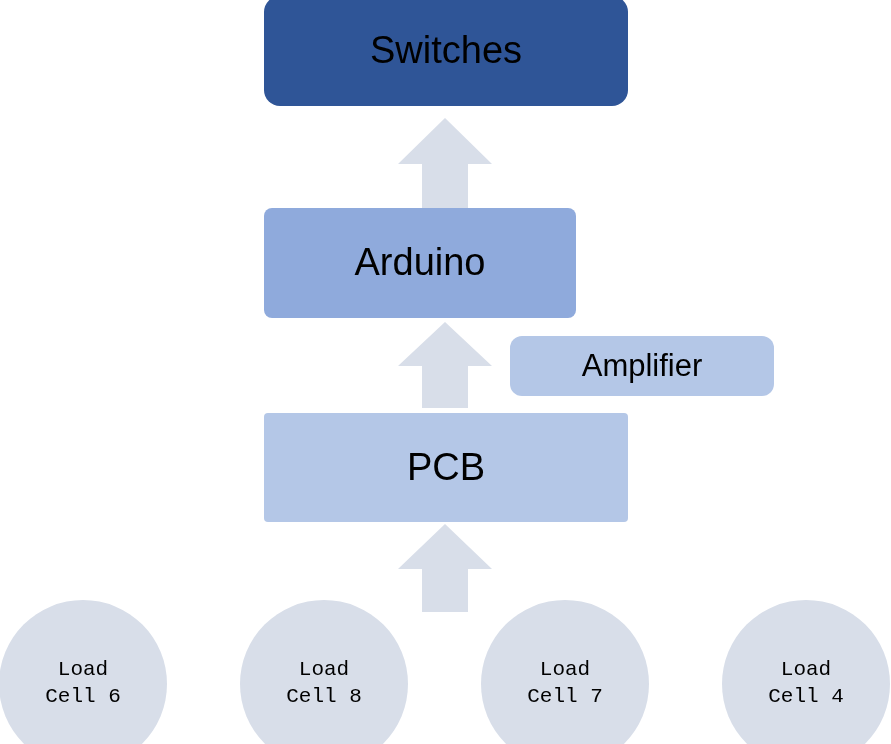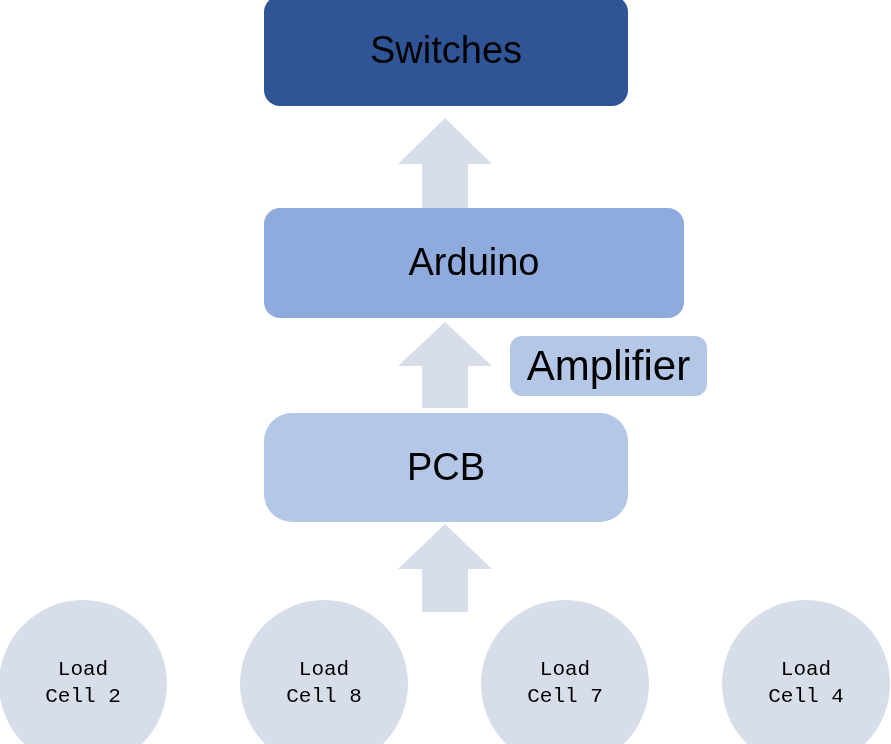--- a/index.html
+++ b/index.html
@@ -38,45 +38,45 @@
     width: 364px;
     height: 110px;
     background: #2F5597;
     border-radius: 16px;
     font-size: 38px;
   }
 
   #box-arduino {
     left: 264px;
     top: 208px;
-    width: 420px;
+    width: 312px;
     height: 110px;
     background: #8FAADC;
-    border-radius: 16px;
+    border-radius: 8px;
     font-size: 38px;
   }
 
   #box-pcb {
     left: 264px;
     top: 413px;
     width: 364px;
     height: 109px;
     background: #B4C7E7;
-    border-radius: 28px;
+    border-radius: 4px;
     font-size: 38px;
   }
 
   #box-amplifier {
     left: 510px;
     top: 336px;
-    width: 197px;
+    width: 264px;
     height: 60px;
     background: #B4C7E7;
     border-radius: 12px;
-    font-size: 42px;
+    font-size: 31px;
   }
 
   
   .arrow-up {
     position: absolute;
     width: 94px;
   }
   .arrow-up svg {
     display: block;
     width: 100%;
@@ -144,21 +144,21 @@
   </div>
 
   <div class="arrow-up" id="arrow-cells-pcb">
     <svg viewBox="0 0 94 88" preserveAspectRatio="none">
       <polygon points="47,0 94,45 70,45 70,88 24,88 24,45 0,45" fill="#D8DEE9"></polygon>
     </svg>
   </div>
 
   <div class="load-cell" id="load-cell-1">
     <span class="cell-line">Load</span>
-    <span class="cell-line">Cell 2</span>
+    <span class="cell-line">Cell 6</span>
   </div>
 
   <div class="load-cell" id="load-cell-2">
     <span class="cell-line">Load</span>
     <span class="cell-line">Cell 8</span>
   </div>
 
   <div class="load-cell" id="load-cell-3">
     <span class="cell-line">Load</span>
     <span class="cell-line">Cell 7</span>

